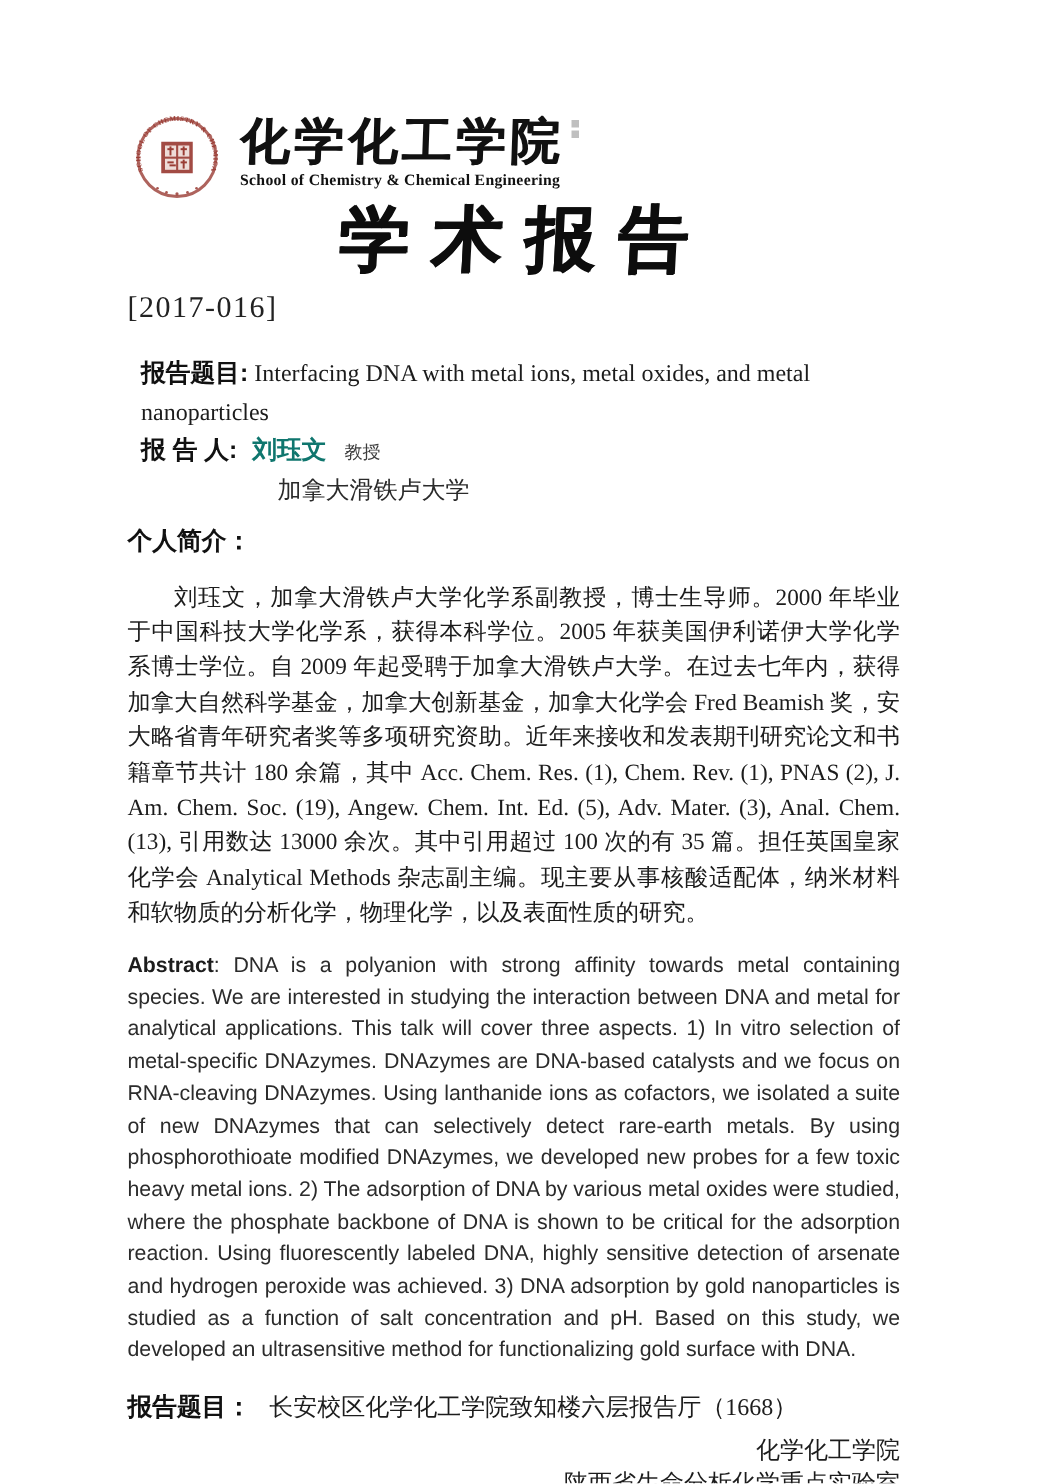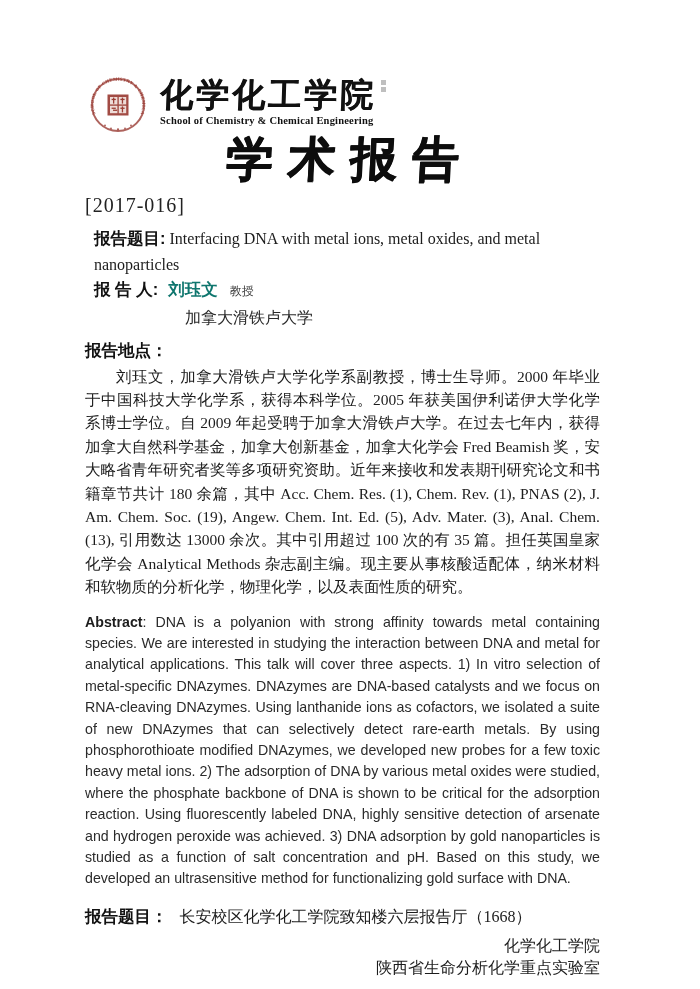--- a/index.html
+++ b/index.html
@@ -29,41 +29,41 @@
     text-align:center;margin-top:-10px;
     font-size:47px;font-weight:900;letter-spacing:15px;padding-left:15px;
     color:#0d0d0d;text-shadow:0.8px 0 0 #0d0d0d, 0 0.8px 0 #0d0d0d;
     transform:skewX(-3deg);
     font-family:"Liberation Serif","DejaVu Serif",serif;
   }
   .issue{
     font-size:20px;letter-spacing:1px;margin-top:3px;color:#222;
   }
   
-  .meta{margin-top:9px;padding-left:9px;}
+  .meta{margin-top:20px;padding-left:9px;}
   .meta-row{font-size:16px;line-height:25.5px;}
   .lbl{
     font-family:"Liberation Sans","DejaVu Sans",sans-serif;
     font-weight:bold;font-size:16.5px;color:#111;
   }
   .val-serif{font-family:"Liberation Serif","DejaVu Serif",serif;font-size:16px;color:#1c1c1c;}
   .speaker-name{
     font-family:"Liberation Sans","DejaVu Sans",sans-serif;
     font-weight:bold;font-size:16.5px;color:#0f766e;margin-left:6px;
   }
   .speaker-degree{font-size:12px;color:#3d3d3d;margin-left:8px;}
   .affiliation{padding-left:91px;font-size:16px;color:#2a2a2a;line-height:25px;}
   
   .bio-heading{
     margin-top:10px;
     font-family:"Liberation Sans","DejaVu Sans",sans-serif;
     font-weight:bold;font-size:16.5px;color:#111;
   }
   .bio-text{
-    margin-top:3px;font-size:15.5px;line-height:23.4px;color:#1c1c1c;
+    margin-top:15px;font-size:15.5px;line-height:23.4px;color:#1c1c1c;
     text-align:justify;text-indent:2em;
     font-family:"Liberation Serif","DejaVu Serif",serif;
   }
   
   .abstract{
     margin-top:13px;font-size:14.2px;line-height:21.4px;color:#2b2b2b;
     text-align:justify;
     font-family:"Liberation Sans","DejaVu Sans",sans-serif;
   }
   .abstract b{color:#1c1c1c;margin-top:16px;}
@@ -134,21 +134,21 @@
       <span class="val-serif">Interfacing DNA with metal ions, metal oxides, and metal nanoparticles</span>
     </div>
     <div class="meta-row">
       <span class="lbl">报 告 人:</span>
       <span class="speaker-name">刘珏文</span>
       <span class="speaker-degree">教授</span>
     </div>
     <div class="affiliation">加拿大滑铁卢大学</div>
   </div>
 
-  <div class="bio-heading">报告地点：</div>
+  <div class="bio-heading">个人简介：</div>
   <div class="bio-text">刘珏文，加拿大滑铁卢大学化学系副教授，博士生导师。2000 年毕业于中国科技大学化学系，获得本科学位。2005 年获美国伊利诺伊大学化学系博士学位。自 2009 年起受聘于加拿大滑铁卢大学。在过去七年内，获得加拿大自然科学基金，加拿大创新基金，加拿大化学会 Fred Beamish 奖，安大略省青年研究者奖等多项研究资助。近年来接收和发表期刊研究论文和书籍章节共计 180 余篇，其中 Acc. Chem. Res. (1), Chem. Rev. (1), PNAS (2), J. Am. Chem. Soc. (19), Angew. Chem. Int. Ed. (5), Adv. Mater. (3), Anal. Chem. (13), 引用数达 13000 余次。其中引用超过 100 次的有 35 篇。担任英国皇家化学会 Analytical Methods 杂志副主编。现主要从事核酸适配体，纳米材料和软物质的分析化学，物理化学，以及表面性质的研究。</div>
 
   <div class="abstract">
     <b>Abstract</b><span>: DNA is a polyanion with strong affinity towards metal containing species. We are interested in studying the interaction between DNA and metal for analytical applications. This talk will cover three aspects. 1) In vitro selection of metal-specific DNAzymes. DNAzymes are DNA-based catalysts and we focus on RNA-cleaving DNAzymes. Using lanthanide ions as cofactors, we isolated a suite of new DNAzymes that can selectively detect rare-earth metals. By using phosphorothioate modified DNAzymes, we developed new probes for a few toxic heavy metal ions. 2) The adsorption of DNA by various metal oxides were studied, where the phosphate backbone of DNA is shown to be critical for the adsorption reaction. Using fluorescently labeled DNA, highly sensitive detection of arsenate and hydrogen peroxide was achieved. 3) DNA adsorption by gold nanoparticles is studied as a function of salt concentration and pH. Based on this study, we developed an ultrasensitive method for functionalizing gold surface with DNA.</span>
   </div>
 
   <div class="schedule">
     <div class="sched-row">
       <span class="lbl">报告题目：</span>
       <span class="val-serif">长安校区化学化工学院致知楼六层报告厅（1668）</span>

